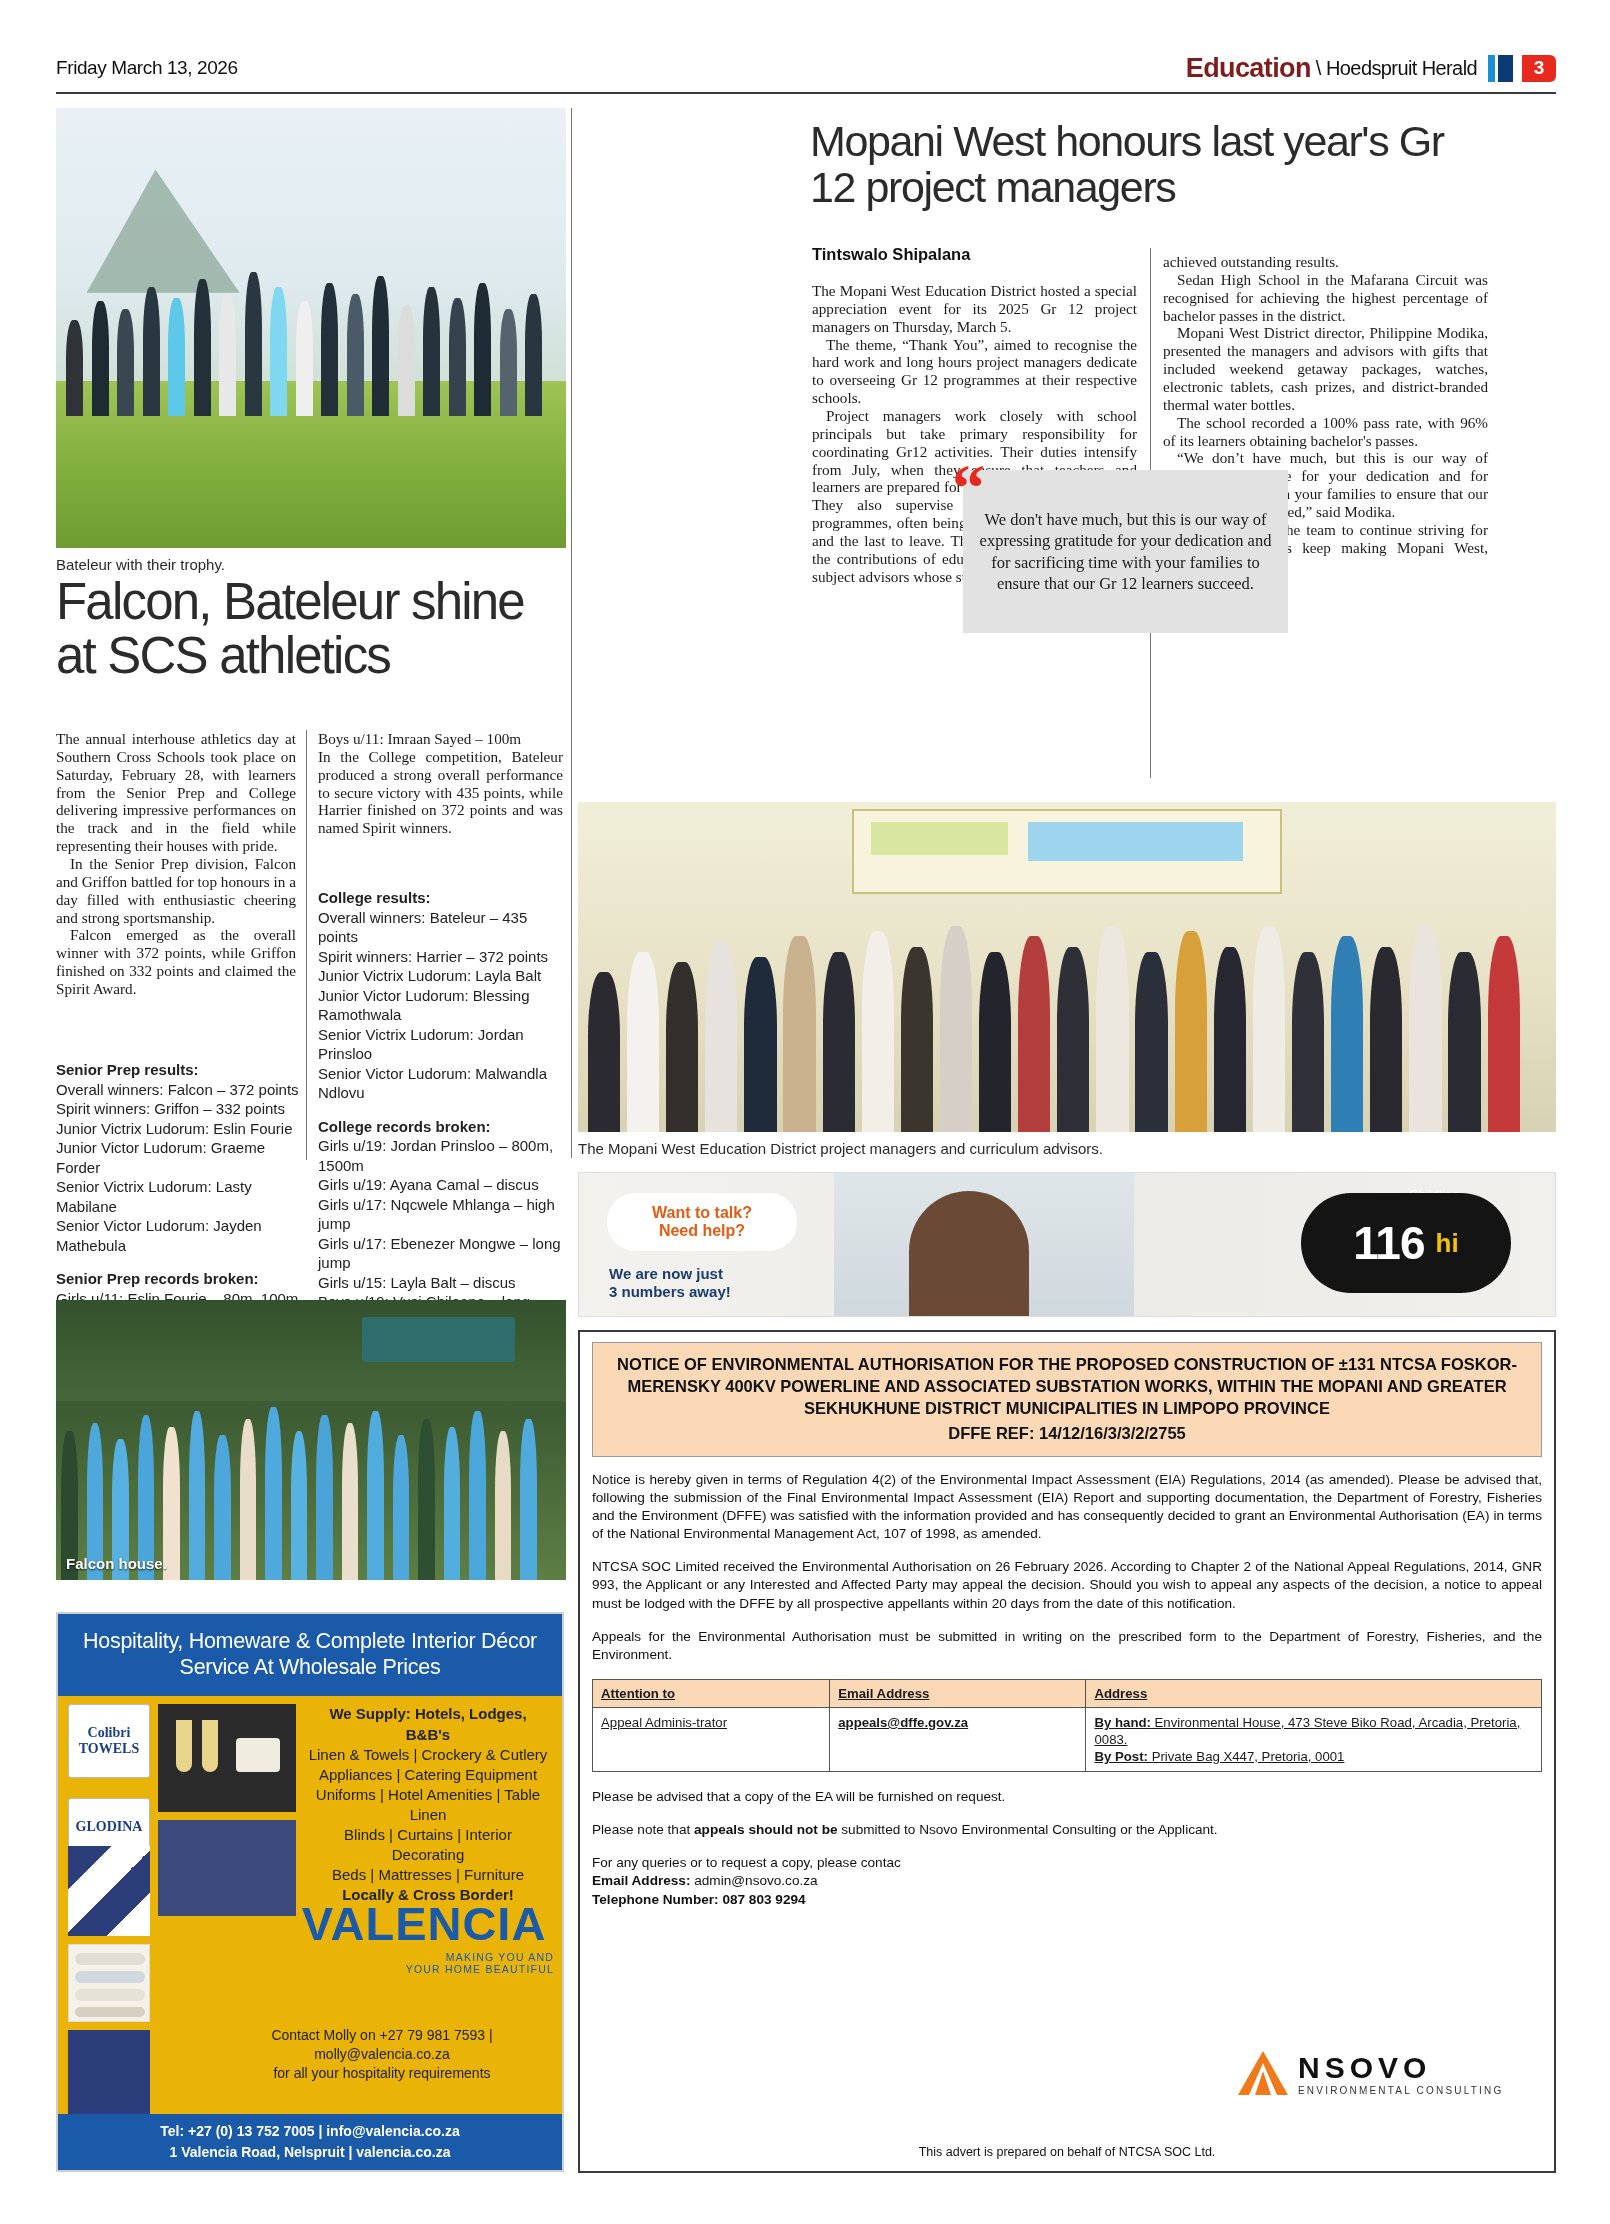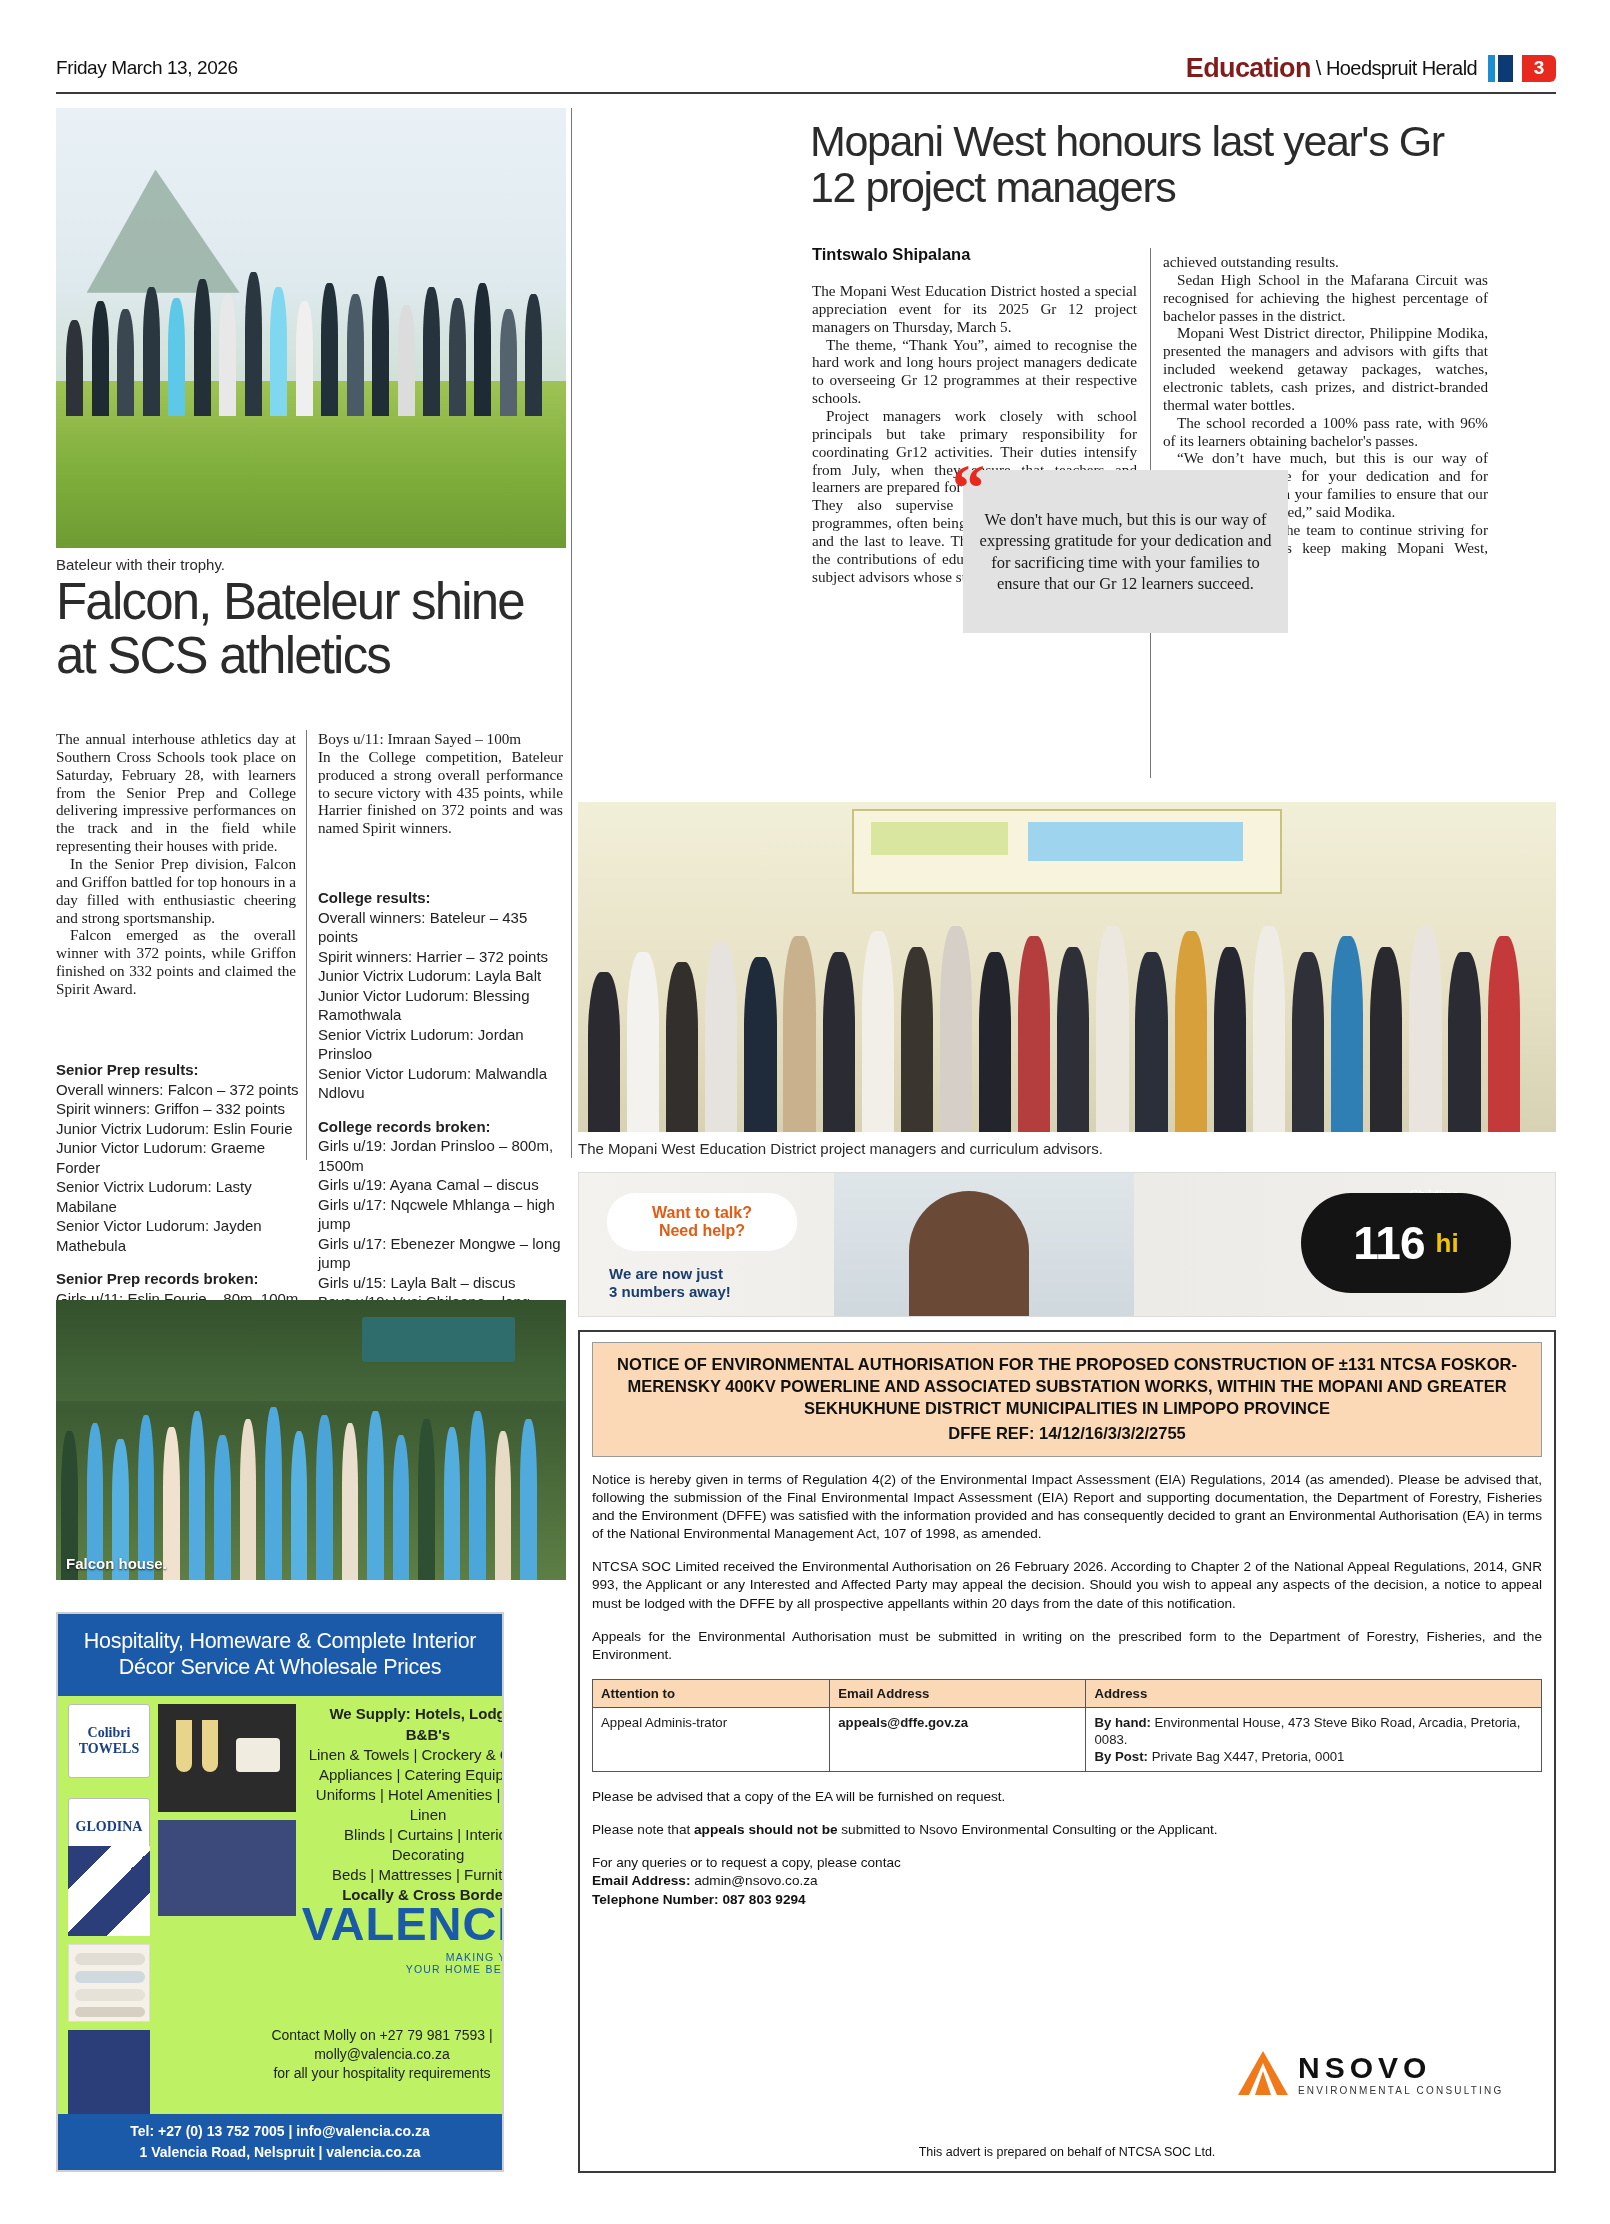--- a/index.html
+++ b/index.html
@@ -126,22 +126,22 @@
            background: linear-gradient(180deg,#9fc356 0%, #7fae3c 55%, #6e9c33 100%); }
   .sky2  { position: absolute; left:0; right:0; top:0; height:64%;
            background: linear-gradient(180deg,#e9f1f6 0%, #dfeaef 60%, #cfe0d4 100%); }
   .mtn   { position: absolute; left:6%; top:14%; width:30%; height:28%;
            background:#8ea89a; clip-path: polygon(0% 100%, 45% 0%, 100% 100%); opacity:.75;}
   .crowd { position: absolute; left:0; right:0; bottom:30%; height:42%; }
   .crowd i { position:absolute; bottom:0; width:3.3%; border-radius:40% 40% 0 0; }
 
   
   .ad-valencia {
-    position: absolute; left: 56px; top: 1612px; width: 448px; height: 560px;
-    border: 2px solid #cfcfcf; background: #bef264; overflow: hidden;
+    position: absolute; left: 56px; top: 1612px; width: 508px; height: 560px;
+    border: 2px solid #cfcfcf; background: #eab308; overflow: hidden;
   }
   .val-head {
     background: #1a5aa8; color: #fff; padding: 14px 10px 16px;
     font-family: "Liberation Sans", sans-serif;
     font-size: 21.5px; line-height: 1.22; text-align: center; letter-spacing: -0.3px;
   }
   .val-body { position: relative; padding: 10px 10px 0; }
   .val-supply {
     font-family: "Liberation Sans", sans-serif;
     font-size: 15px; line-height: 1.34; text-align: center; color: #222;
@@ -216,21 +216,21 @@
     font-family: "Liberation Sans", sans-serif; font-weight: bold;
     font-size: 16.5px; line-height: 1.32; text-align: center; color: #111;
   }
   .notice-body {
     font-family: "Liberation Sans", sans-serif; font-size: 13.6px;
     line-height: 1.33; color: #111; text-align: justify; margin-top: 14px;
   }
   .notice-body p { margin: 0 0 15px; }
   .notice-table {
     width: 100%; border-collapse: collapse; margin-top: 10px;
-    font-family: "Liberation Sans", sans-serif; font-size: 13.2px;
+    font-family: "Liberation Sans", sans-serif; font-size: 13.2px; text-decoration: underline;
   }
   .notice-table th {
     background: #fbd9b6; border: 1px solid #555; text-align: left;
     padding: 6px 8px; font-weight: bold;
   }
   .notice-table td {
     border: 1px solid #555; padding: 6px 8px; vertical-align: top; line-height: 1.3;
   }
   .nsovo {
     position: absolute; right: 18px; bottom: 74px; width: 300px;

